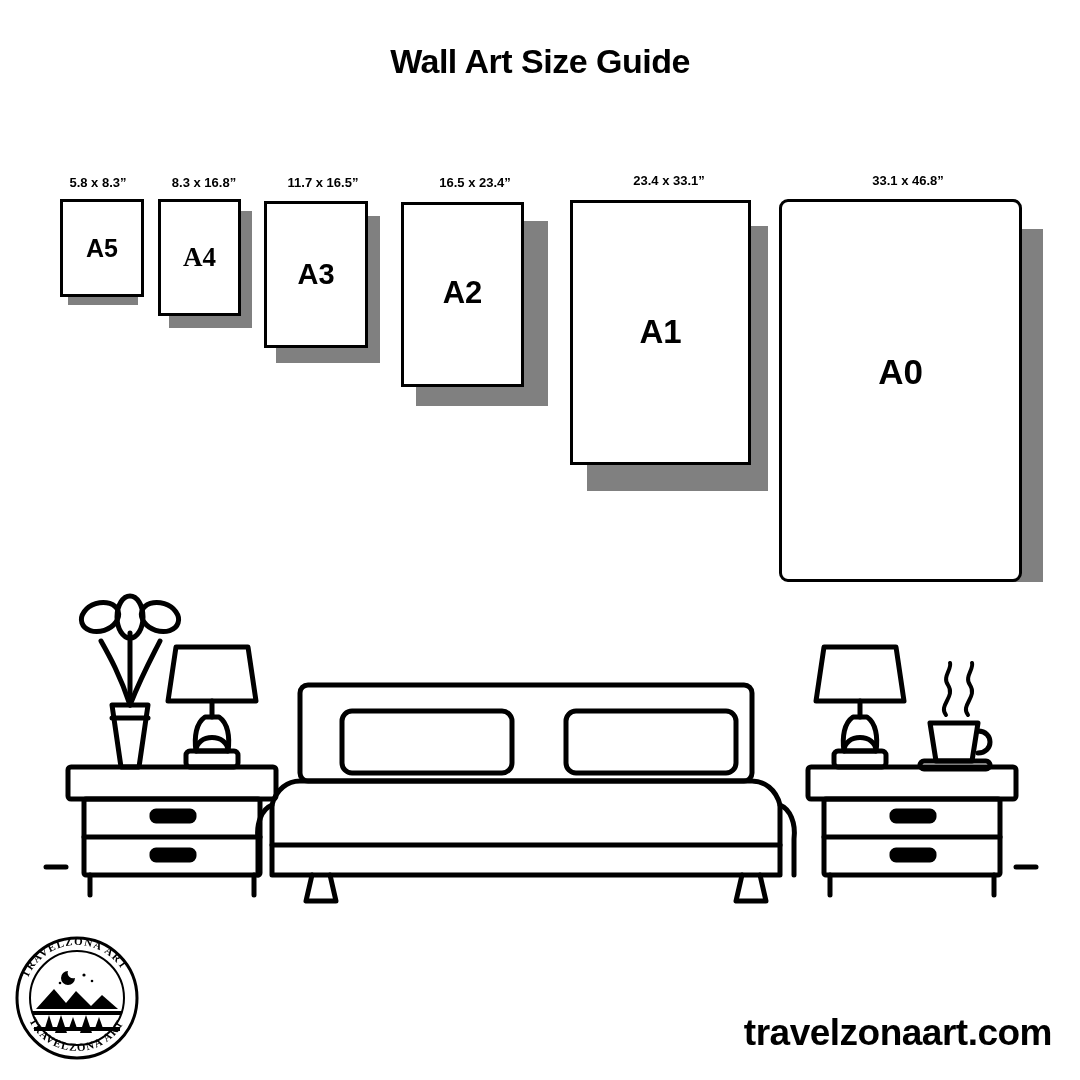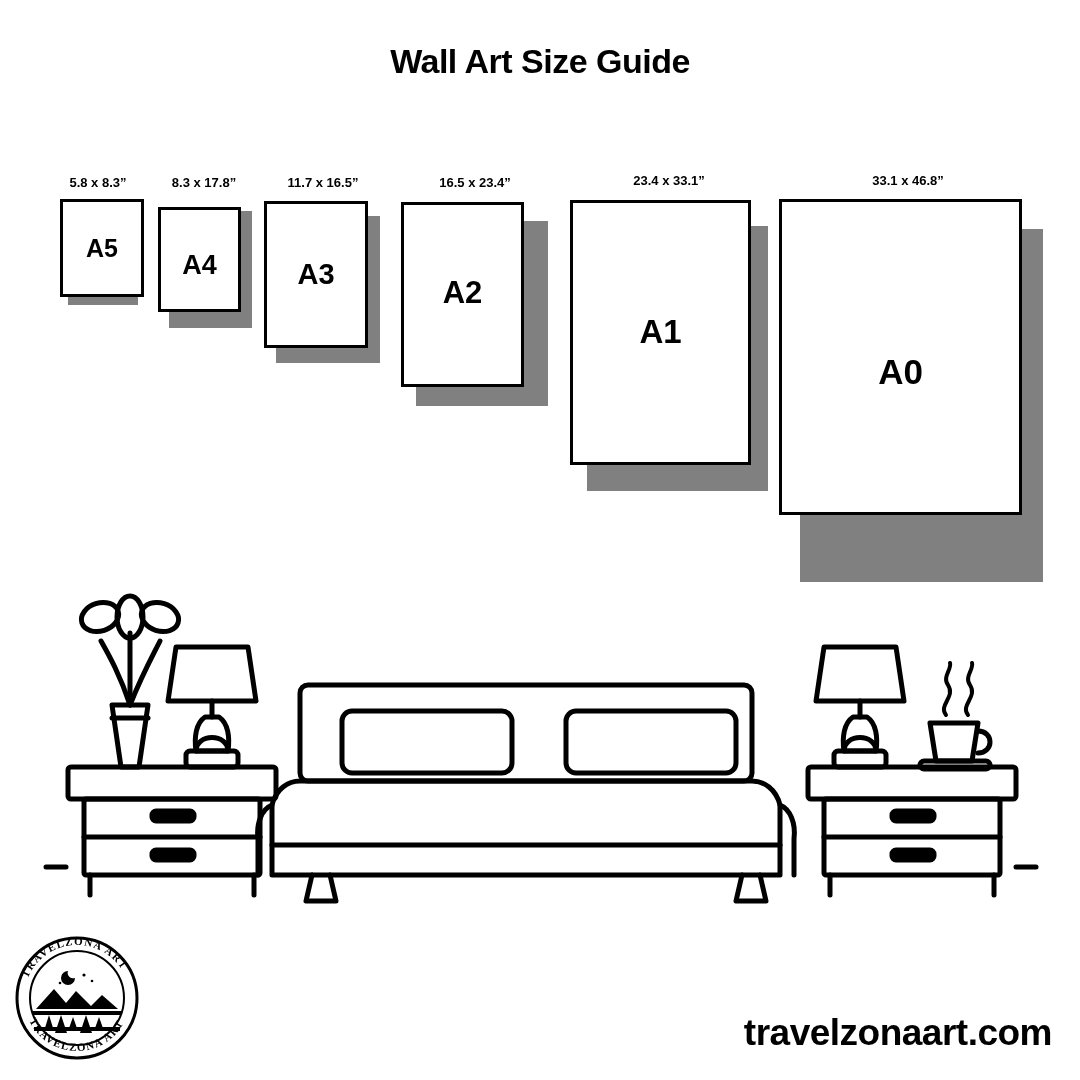--- a/index.html
+++ b/index.html
@@ -112,23 +112,23 @@
 
     <div class="frame-wrap" style="left:56px; top:175px; width:84px; height:140px;">
       <div class="frame-dim" style="top:0;">5.8 x 8.3”</div>
       <div class="frame-shadow" style="left:12px; top:32px; width:70px; height:98px;"></div>
       <div class="frame-box" style="left:4px; top:24px; width:84px; height:98px;">
         <div class="frame-label" style="top:32px; font-size:25px;">A5</div>
       </div>
     </div>
 
     <div class="frame-wrap" style="left:152px; top:175px; width:104px; height:170px;">
-      <div class="frame-dim" style="top:0;">8.3 x 17.8”</div>
+      <div class="frame-dim" style="top:0;">8.3 x 16.8”</div>
       <div class="frame-shadow" style="left:17px; top:36px; width:83px; height:117px;"></div>
-      <div class="frame-box" style="left:6px; top:32px; width:83px; height:105px;">
+      <div class="frame-box" style="left:6px; top:24px; width:83px; height:117px;font-family:Liberation Serif, serif;">
         <div class="frame-label" style="top:40px; font-size:27px;">A4</div>
       </div>
     </div>
 
     <div class="frame-wrap" style="left:258px; top:175px; width:130px; height:210px;">
       <div class="frame-dim" style="top:0;">11.7 x 16.5”</div>
       <div class="frame-shadow" style="left:18px; top:41px; width:104px; height:147px;"></div>
       <div class="frame-box" style="left:6px; top:26px; width:104px; height:147px;">
         <div class="frame-label" style="top:54px; font-size:29px;">A3</div>
       </div>
@@ -146,21 +146,21 @@
       <div class="frame-dim" style="top:0;">23.4 x 33.1”</div>
       <div class="frame-shadow" style="left:23px; top:53px; width:181px; height:265px;"></div>
       <div class="frame-box" style="left:6px; top:27px; width:181px; height:265px;">
         <div class="frame-label" style="top:110px; font-size:33px;">A1</div>
       </div>
     </div>
 
     <div class="frame-wrap" style="left:773px; top:173px; width:270px; height:420px;">
       <div class="frame-dim" style="top:0;">33.1 x 46.8”</div>
       <div class="frame-shadow" style="left:27px; top:56px; width:243px; height:353px;"></div>
-      <div class="frame-box" style="left:6px; top:26px; width:243px; height:316px;">
+      <div class="frame-box" style="left:6px; top:26px; width:243px; height:383px;border-radius:9px;">
         <div class="frame-label" style="top:150px; font-size:35px;">A0</div>
       </div>
     </div>
 
   </div>
 
   <div id="bedroom">
     <svg viewBox="0 0 1080 360" width="1080" height="360" fill="none" stroke="#000" stroke-width="5" stroke-linecap="round" stroke-linejoin="round">
 
       <line x1="46" y1="312" x2="66" y2="312"></line>

